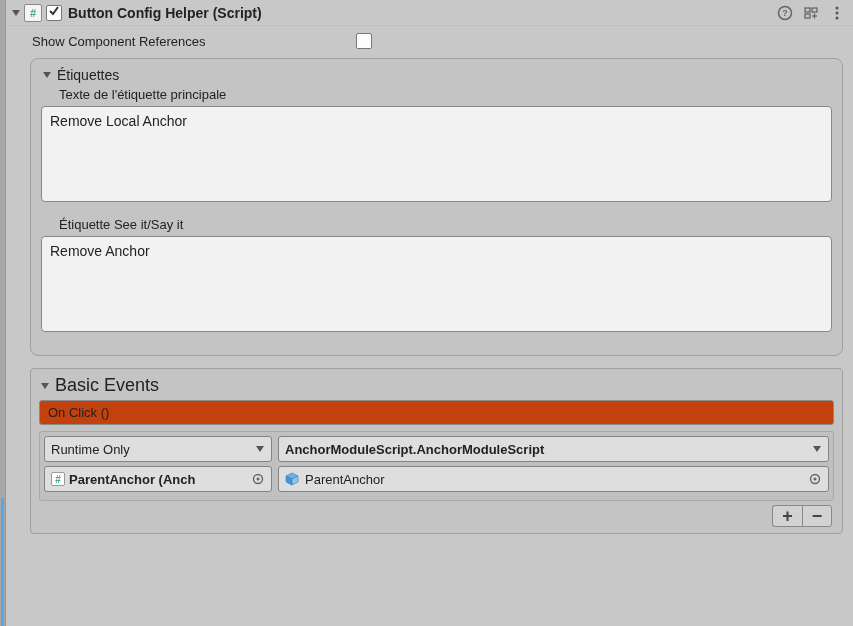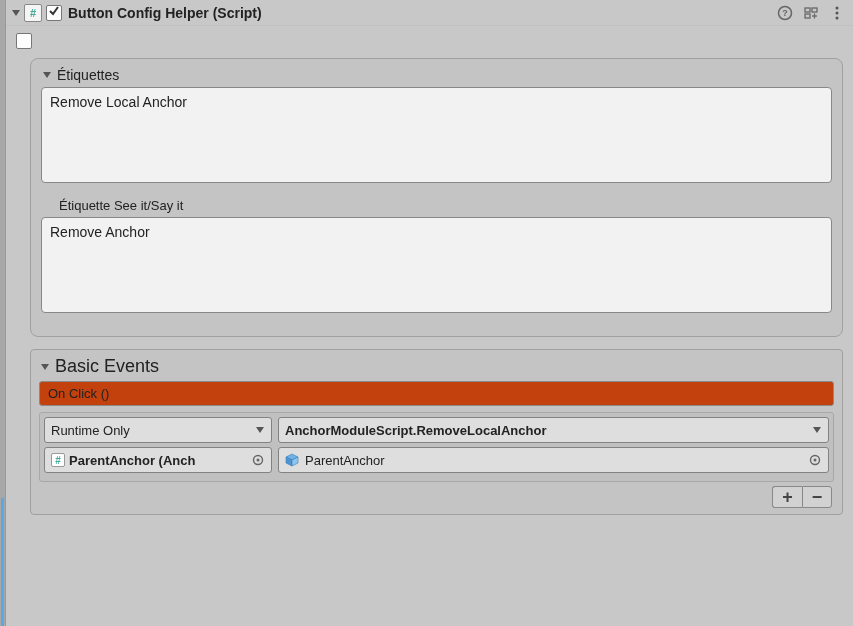--- a/index.html
+++ b/index.html
@@ -265,34 +265,36 @@
             <circle cx="8" cy="3" r="1.5" fill="#555"></circle>
             <circle cx="8" cy="8" r="1.5" fill="#555"></circle>
             <circle cx="8" cy="13" r="1.5" fill="#555"></circle>
           </svg>
       </span>
     </div>
   </div>
 
   <div class="body">
     <div class="prop-row">
+      <span class="prop-label">Show Component References</span>
       <span class="prop-checkbox"></span>
     </div>
   </div>
 
   <div class="section">
     <div class="section-header">
       <span class="foldout">
         <svg viewBox="0 0 10 10">
             <polygon points="1,2 9,2 5,8" fill="#555"></polygon>
           </svg>
       </span>
       <span>Étiquettes</span>
     </div>
 
+    <div class="textarea-label">Texte de l'étiquette principale</div>
     <textarea class="textarea-box" style="">Remove Local Anchor</textarea>
 
     <div class="textarea-label">Étiquette See it/Say it</div>
     <textarea class="textarea-box" style="">Remove Anchor</textarea>
   </div>
 
   <div class="events-section">
     <div class="events-header">
       <span class="foldout">
         <svg viewBox="0 0 10 10">
@@ -307,21 +309,21 @@
       <div class="event-row">
         <div class="field-box left-col">
           <span>Runtime Only</span>
           <span class="dropdown-caret">
             <svg viewBox="0 0 10 10">
                 <polygon points="1,2 9,2 5,8" fill="#555"></polygon>
               </svg>
           </span>
         </div>
         <div class="field-box right-col">
-          <span class="bold">AnchorModuleScript.RemoveLocalAnchor</span>
+          <span class="bold">AnchorModuleScript.AnchorModuleScript</span>
           <span class="dropdown-caret">
             <svg viewBox="0 0 10 10">
                 <polygon points="1,2 9,2 5,8" fill="#555"></polygon>
               </svg>
           </span>
         </div>
       </div>
       <div class="event-row">
         <div class="field-box left-col truncate">
           <span class="obj-icon-hash">#</span>

